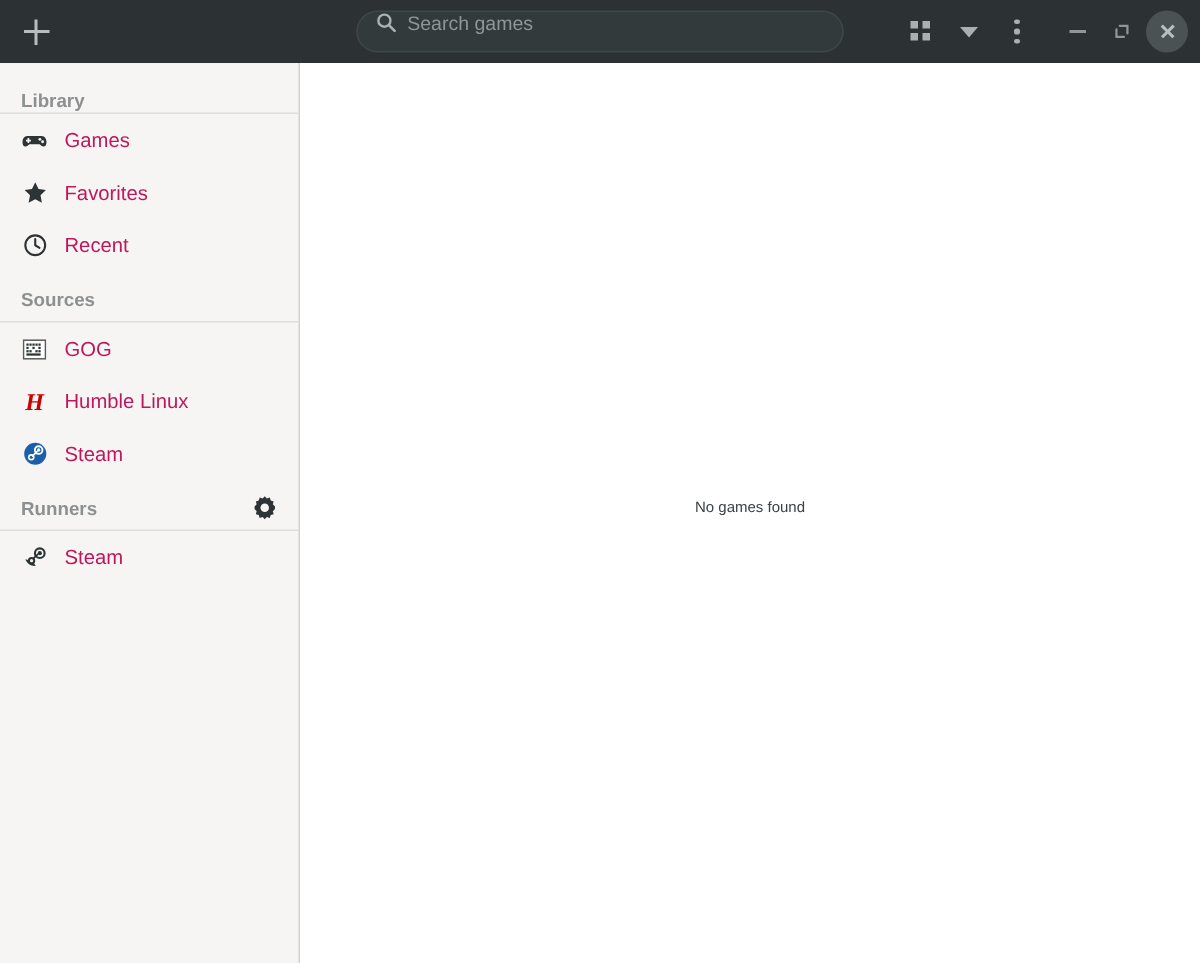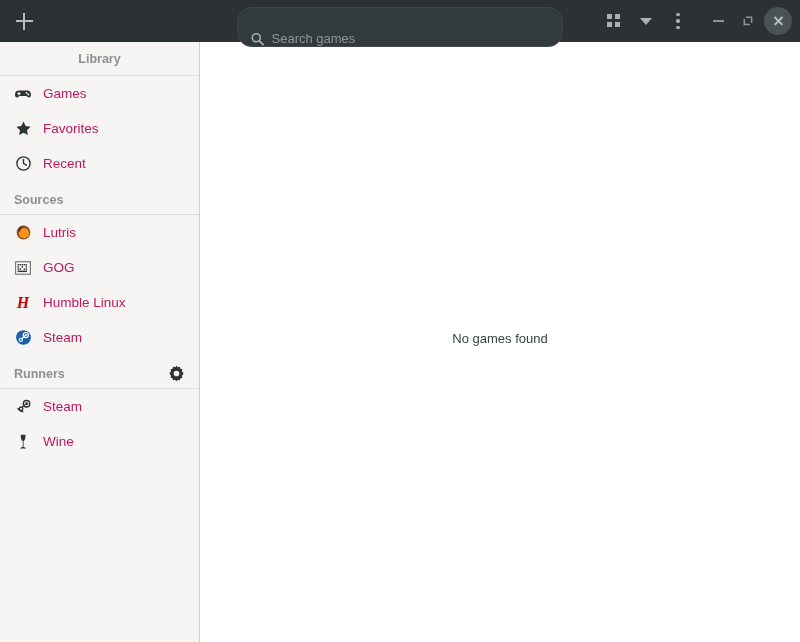--- a/index.html
+++ b/index.html
@@ -29,25 +29,25 @@
     content: ""; position: absolute; background: #b6bdbd;
   }
   .plus-icon::before { left: 7px; top: 0; width: 2.6px; height: 17px; }
   .plus-icon::after { top: 7px; left: 0; height: 2.6px; width: 17px; }
 
   .search-wrap {
     position: absolute; left: 50%; transform: translateX(-50%);
     top: 7px;
   }
   .search-field {
-    width: 325px; height: 40px;
+    width: 325px; height: 28px;
     background: #333a3c;
     border: 1px solid #3f4749;
     border-radius: 14px;
-    display: flex; align-items: flex-end;
+    display: flex; align-items: flex-start;
     padding: 0 12px;
     cursor: text;
   }
   .search-icon { width: 14px; height: 14px; flex: none; margin-right: 7px; }
   .search-input {
     background: transparent; border: none; outline: none;
     color: #e3e6e6; font-family: "Liberation Sans", sans-serif;
     font-size: 13px; width: 100%;
   }
   .search-input::placeholder { color: #8e9699; }
@@ -86,37 +86,37 @@
     overflow-y: auto;
   }
   .section-head {
     display: flex; align-items: center;
     padding: 0 14px;
     height: 30px;
     font-size: 12.5px; font-weight: bold; color: #8d9091;
     border-bottom: 1px solid #e0dedb;
     margin-top: 4px;
   }
-  .section-head.first { margin-top: 0; height: 34px; justify-content: center; }
+  .section-head.first { margin-top: 17px; height: 17px; }
   .section-head .gear-wrap { margin-left: auto; cursor: pointer; display:flex; }
   .nav-item {
     display: flex; align-items: center;
     height: 35px; padding: 0 14px;
     font-size: 13.5px; color: #be185d;
     cursor: pointer;
   }
   .nav-icon { width: 18px; height: 18px; margin-right: 11px; flex: none;
     display:flex; align-items:center; justify-content:center; }
   .nav-label { line-height: 1; }
 
   .content {
     flex: 1; background: #ffffff;
     display: flex; align-items: center; justify-content: center;
   }
-  .empty-text { font-size: 13px; color: #3b4245; margin-top: -8px; }
+  .empty-text { font-size: 10px; color: #3b4245; margin-top: -8px; }
 </style>
 </head>
 <body>
 
 <div class="window">
 
   <div class="headerbar">
 
     <div class="hb-btn">
       <span class="plus-icon"></span>
@@ -206,30 +206,20 @@
             <path d="M9 4.6 L9 9 L12 10.8" fill="none" stroke="#2e3436" stroke-width="1.5" stroke-linecap="round" stroke-linejoin="round"></path>
           </svg>
         </span>
         <span class="nav-label">Recent</span>
       </div>
 
       <div class="section-head">
         <span>Sources</span>
       </div>
 
-      <div class="nav-item">
-        <span class="nav-icon">
-          <svg width="17" height="17" viewBox="0 0 18 18">
-            <circle cx="9" cy="9" r="7.3" fill="#8d5524"></circle>
-            <circle cx="9.6" cy="9.8" r="5.4" fill="#f7941e"></circle>
-            <path d="M3 6.5 A7.3 7.3 0 0 1 12.5 2.4 A6 6 0 0 0 5.3 8.6 Z" fill="#5c3317"></path>
-          </svg>
-        </span>
-        <span class="nav-label">Lutris</span>
-      </div>
 
       <div class="nav-item">
         <span class="nav-icon">
           <svg width="16" height="16" viewBox="0 0 16 16">
             <rect x="0.7" y="1.8" width="14.6" height="12.4" fill="#ffffff" stroke="#5a5a5a" stroke-width="1"></rect>
             <g fill="#2e3436">
               <rect x="2.6" y="4" width="1.5" height="1.5"></rect>
               <rect x="4.6" y="4" width="1.5" height="1.5"></rect>
               <rect x="6.6" y="4" width="1.5" height="1.5"></rect>
               <rect x="8.6" y="4" width="1.5" height="1.5"></rect>
@@ -289,28 +279,20 @@
             <circle cx="12.2" cy="6.1" r="3.4" fill="none" stroke="#2e3436" stroke-width="1.5"></circle>
             <circle cx="12.2" cy="6.1" r="1.5" fill="#2e3436"></circle>
             <circle cx="6.4" cy="11.4" r="2.6" fill="#2e3436"></circle>
             <circle cx="6.4" cy="11.4" r="1.1" fill="#f6f5f4"></circle>
             <line x1="7.4" y1="10.2" x2="10.9" y2="6.8" stroke="#2e3436" stroke-width="1.3"></line>
           </svg>
         </span>
         <span class="nav-label">Steam</span>
       </div>
 
-      <div class="nav-item">
-        <span class="nav-icon">
-          <svg width="17" height="17" viewBox="0 0 18 18">
-            <path d="M6 1.8 L11.2 1.8 C11.2 5.6 10.3 8.2 9 8.6 L9 14.5 L11.6 15.8 L11.6 16.4 L5.6 16.4 L5.6 15.8 L8.2 14.5 L8.2 8.6 C6.9 8.2 6 5.6 6 1.8 Z" fill="#2e3436"></path>
-          </svg>
-        </span>
-        <span class="nav-label">Wine</span>
-      </div>
 
     </div>
 
     <div class="content">
       <div class="empty-text">No games found</div>
     </div>
 
   </div>
 </div>
 

